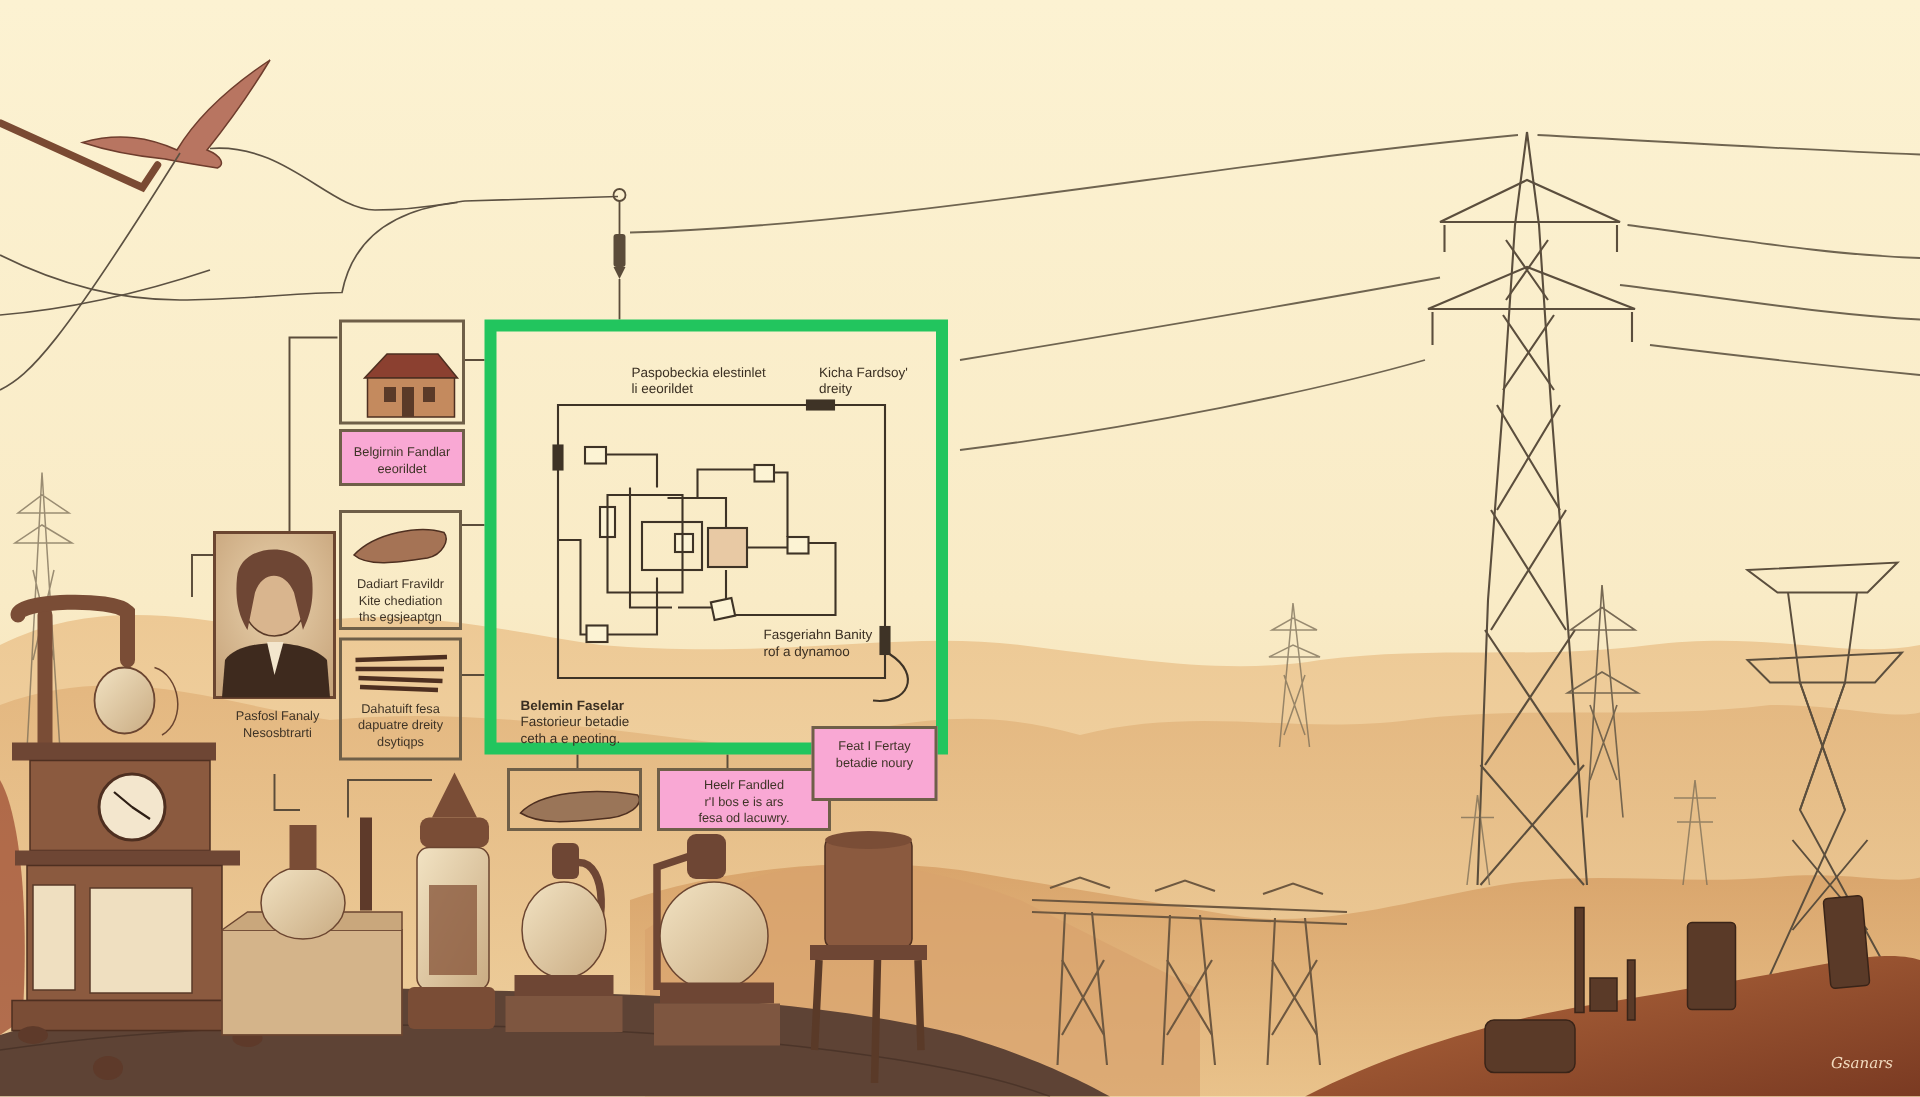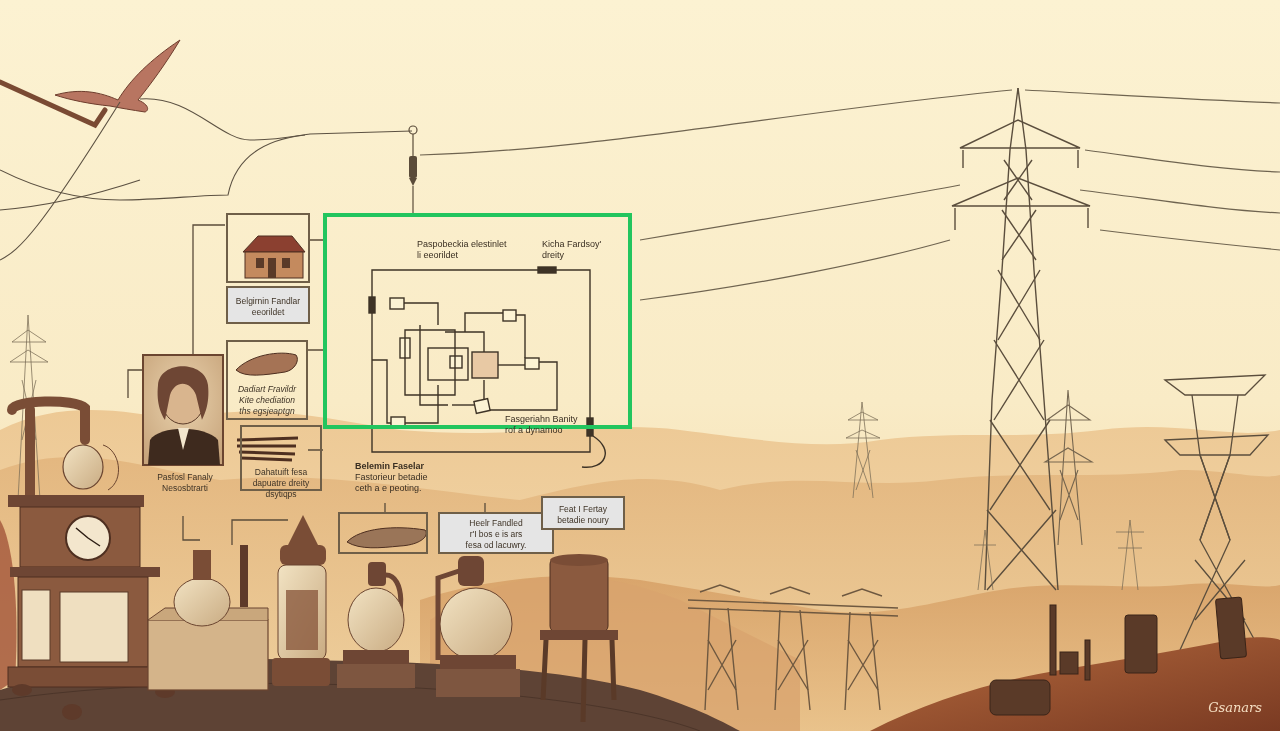--- a/index.html
+++ b/index.html
@@ -1,25 +1,25 @@
 <!DOCTYPE html>
 <html><head>
 <meta charset="utf-8">
 <style>
   html, body { margin:0; padding:0; }
   body { width:1280px; height:731px; overflow:hidden; position:relative;
          background:#fbf0cf; font-family:"Liberation Sans", sans-serif; }
   #scene { position:absolute; left:0; top:0; width:1280px; height:731px; }
-  .card { position:absolute; background:#e5e5e5; border:2px solid #6f5f48; box-sizing:border-box; }
+  .card { position:absolute; background:#f9a8d4; border:2px solid #6f5f48; box-sizing:border-box; }
   .cardtext { position:absolute; left:0; right:0; text-align:center; color:#3e3326;
               font-size:8.5px; line-height:11px; }
-  .main-panel { position:absolute; left:323px; top:213px; width:309px; height:216px;
-                background:#fcf3d4; border:4px solid #22c55e; box-sizing:border-box; }
+  .main-panel { position:absolute; left:323px; top:213px; width:309px; height:290px;
+                background:#fcf3d4; border:8px solid #22c55e; box-sizing:border-box; }
   .ptext { position:absolute; color:#3a2f22; font-size:9px; line-height:11px; }
-  .sig { position:absolute; right:18px; bottom:16px; color:#f3dcc0; font-size:13px;
+  .sig { position:absolute; right:18px; bottom:16px; color:#f3dcc0; font-size:10px;
          font-style:italic; font-family:"DejaVu Serif", serif; }
 </style>
 </head>
 <body>
 
 <svg id="scene" viewBox="0 0 1280 731" width="1280" height="731" xmlns="http://www.w3.org/2000/svg">
   <defs>
     <linearGradient id="skyg" x1="0" y1="0" x2="0" y2="1">
       <stop offset="0" stop-color="#fcf2d2"></stop>
       <stop offset="0.55" stop-color="#f9ebc6"></stop>
@@ -267,62 +267,62 @@
     <div>li eeorildet</div>
   </div>
   <div class="ptext" style="left:215px;top:22px;">
     <div>Kicha Fardsoy'</div>
     <div>dreity</div>
   </div>
   <div class="ptext" style="left:178px;top:197px;">
     <div>Fasgeriahn Banity</div>
     <div>rof a dynamoo</div>
   </div>
-  <div class="ptext" style="left:28px;top:244px;">
+  <div class="ptext" style="left:16px;top:244px;">
     <div style="font-weight:bold">Belemin Faselar</div>
     <div>Fastorieur betadie</div>
     <div>ceth a e peoting.</div>
   </div>
 </div>
 
 <div class="card" style="left:226px;top:213px;width:84px;height:70px;background:transparent;"></div>
 <div class="card" style="left:226px;top:286px;width:84px;height:38px;">
   <div class="cardtext" style="top:8px;">
     <div>Belgirnin Fandlar</div>
     <div>eeorildet</div>
   </div>
 </div>
 <div class="card" style="left:226px;top:340px;width:82px;height:80px;background:transparent;">
-  <div class="cardtext" style="top:42px;font-style:italic;">
+  <div class="cardtext" style="top:42px;">
     <div>Dadiart Fravildr</div>
     <div>Kite chediation</div>
     <div>ths egsjeaptgn</div>
   </div>
 </div>
-<div class="card" style="left:240px;top:425px;width:82px;height:66px;background:transparent;">
+<div class="card" style="left:226px;top:425px;width:82px;height:82px;background:transparent;">
   <div class="cardtext" style="top:40px;">
     <div>Dahatuift fesa</div>
     <div>dapuatre dreity</div>
     <div>dsytiqps</div>
   </div>
 </div>
 
 <div class="cardtext" style="left:140px;right:auto;width:90px;top:472px;text-align:center;">
   <div>Pasfosl Fanaly</div>
   <div>Nesosbtrarti</div>
 </div>
 
 <div class="card" style="left:338px;top:512px;width:90px;height:42px;background:transparent;"></div>
 <div class="card" style="left:438px;top:512px;width:116px;height:42px;">
   <div class="cardtext" style="top:4px;">
     <div>Heelr Fandled</div>
     <div>r'I bos e is ars</div>
     <div>fesa od lacuwry.</div>
   </div>
 </div>
-<div class="card" style="left:541px;top:496px;width:84px;height:34px;">
+<div class="card" style="left:541px;top:484px;width:84px;height:50px;">
   <div class="cardtext" style="top:6px;">
     <div>Feat I Fertay</div>
     <div>betadie noury</div>
   </div>
 </div>
 
 <div class="sig">Gsanars</div>
 
 </body></html>

